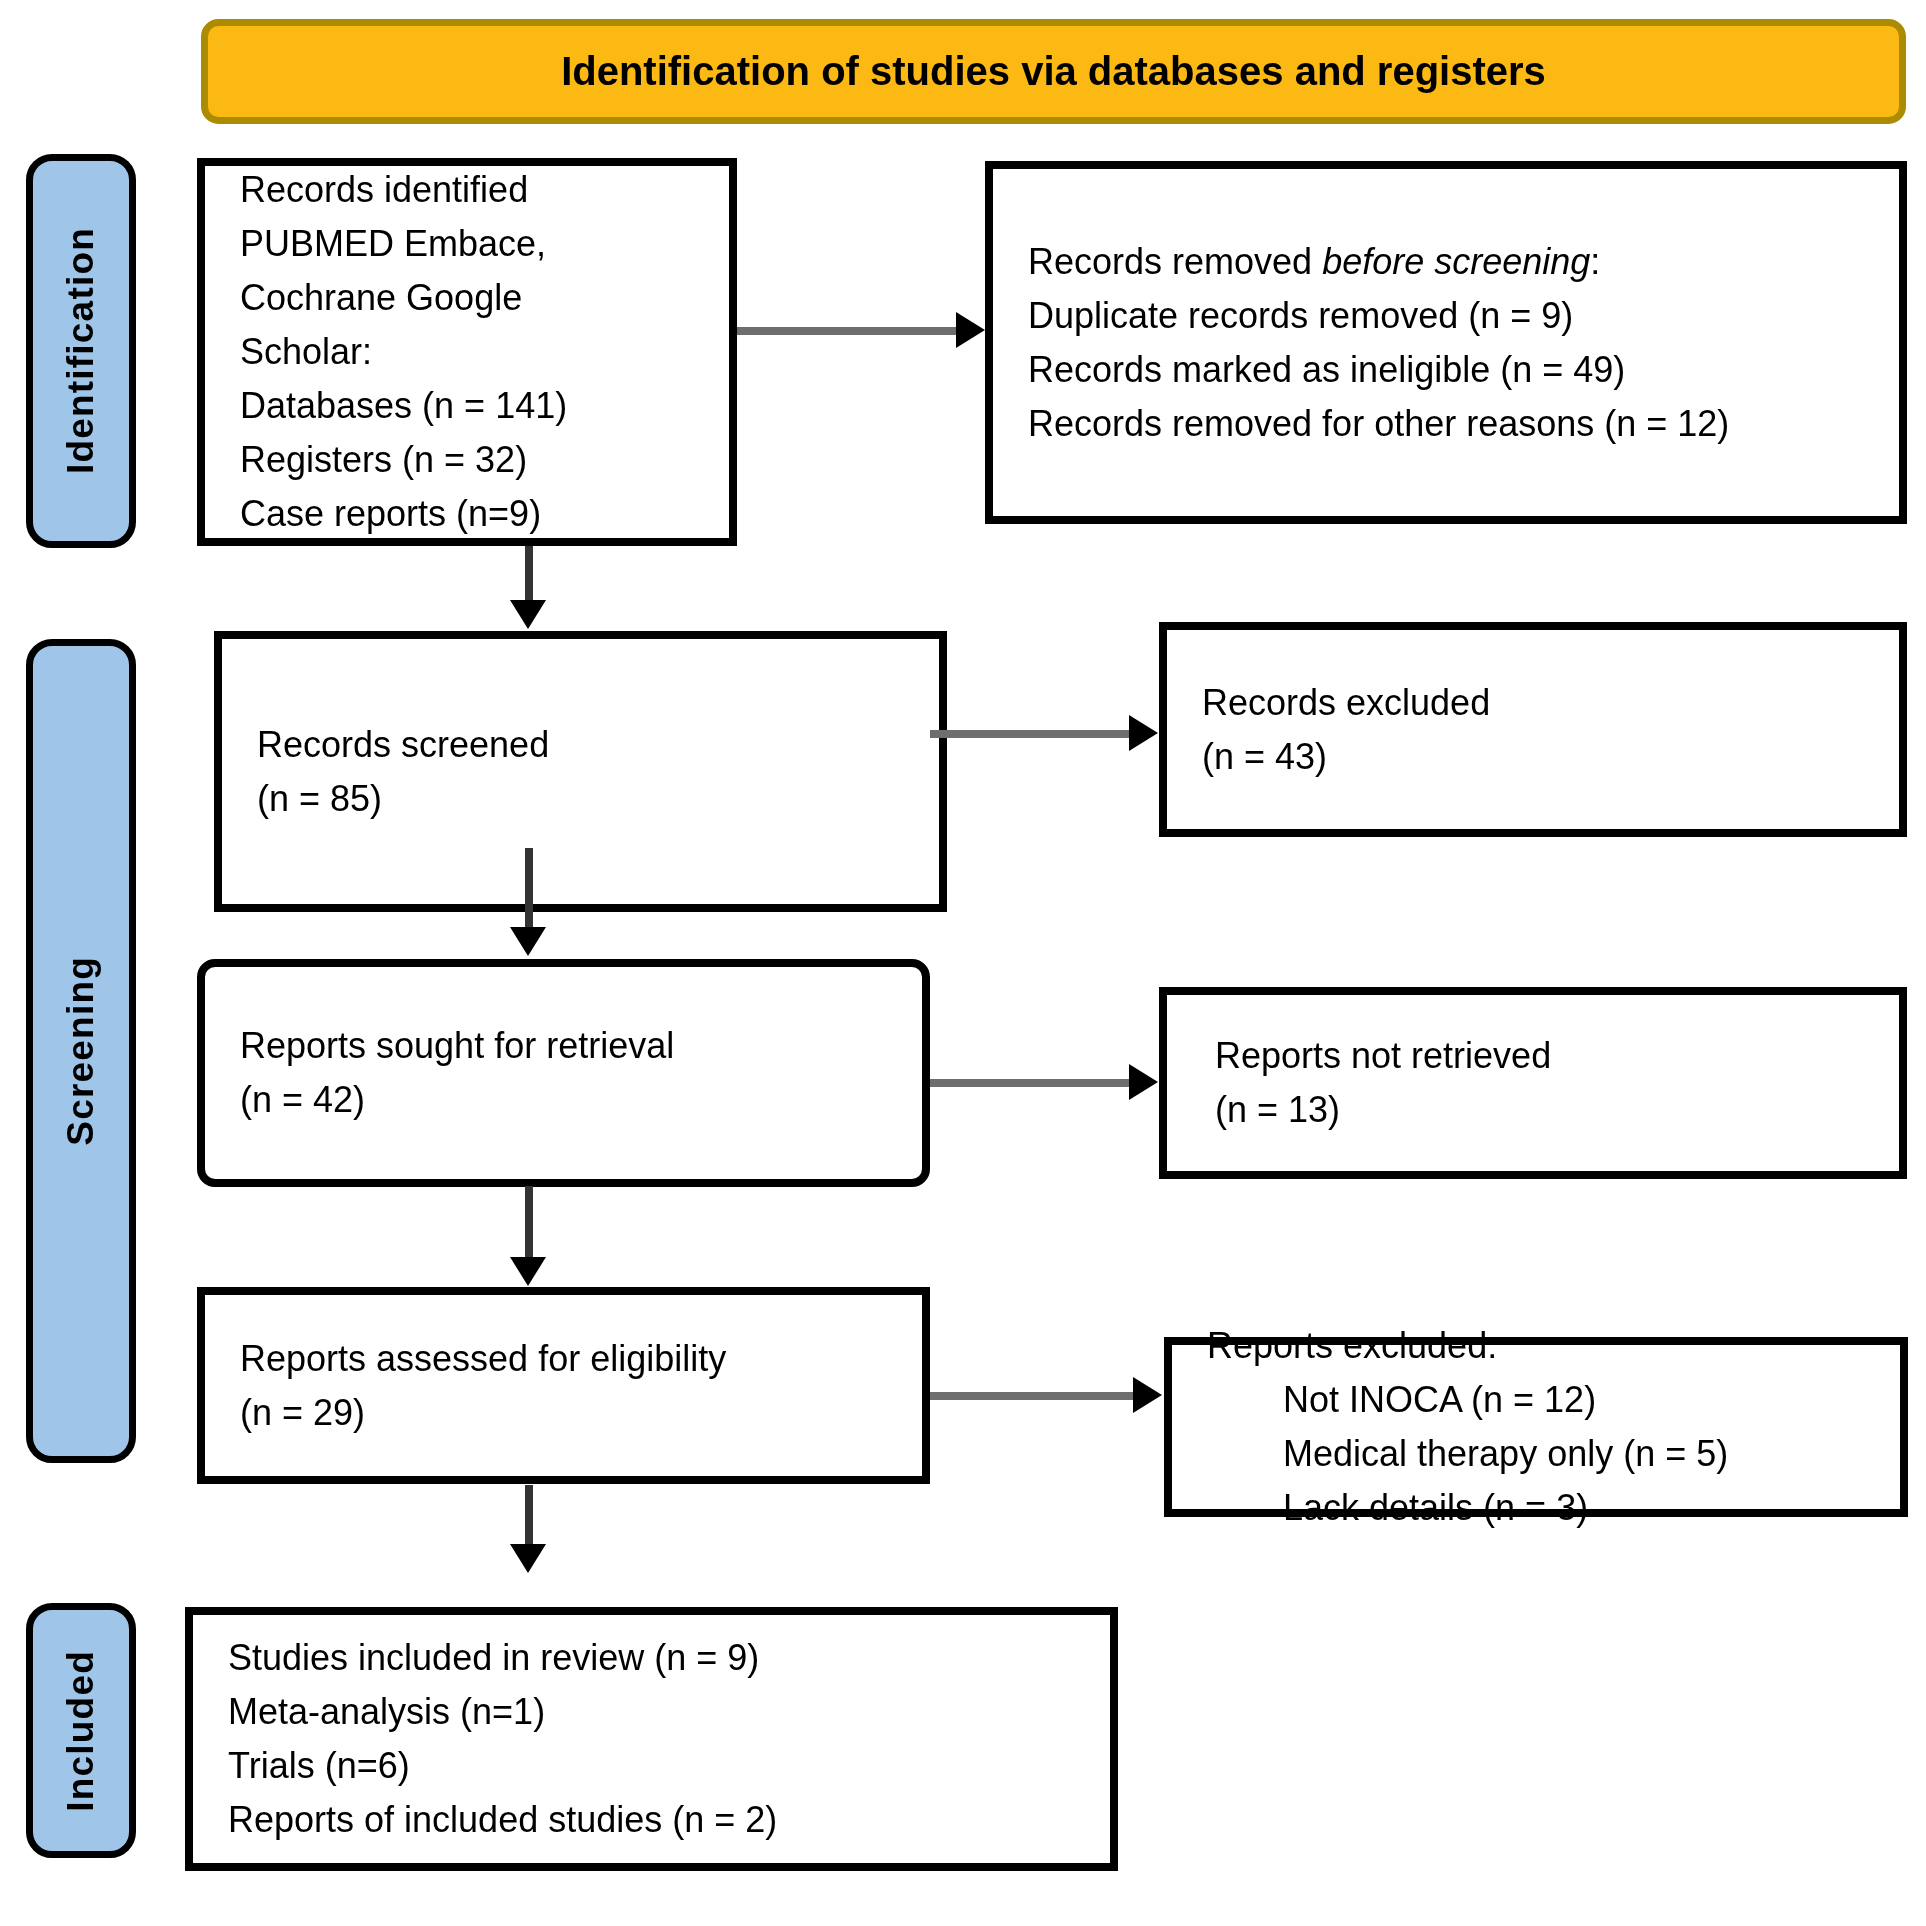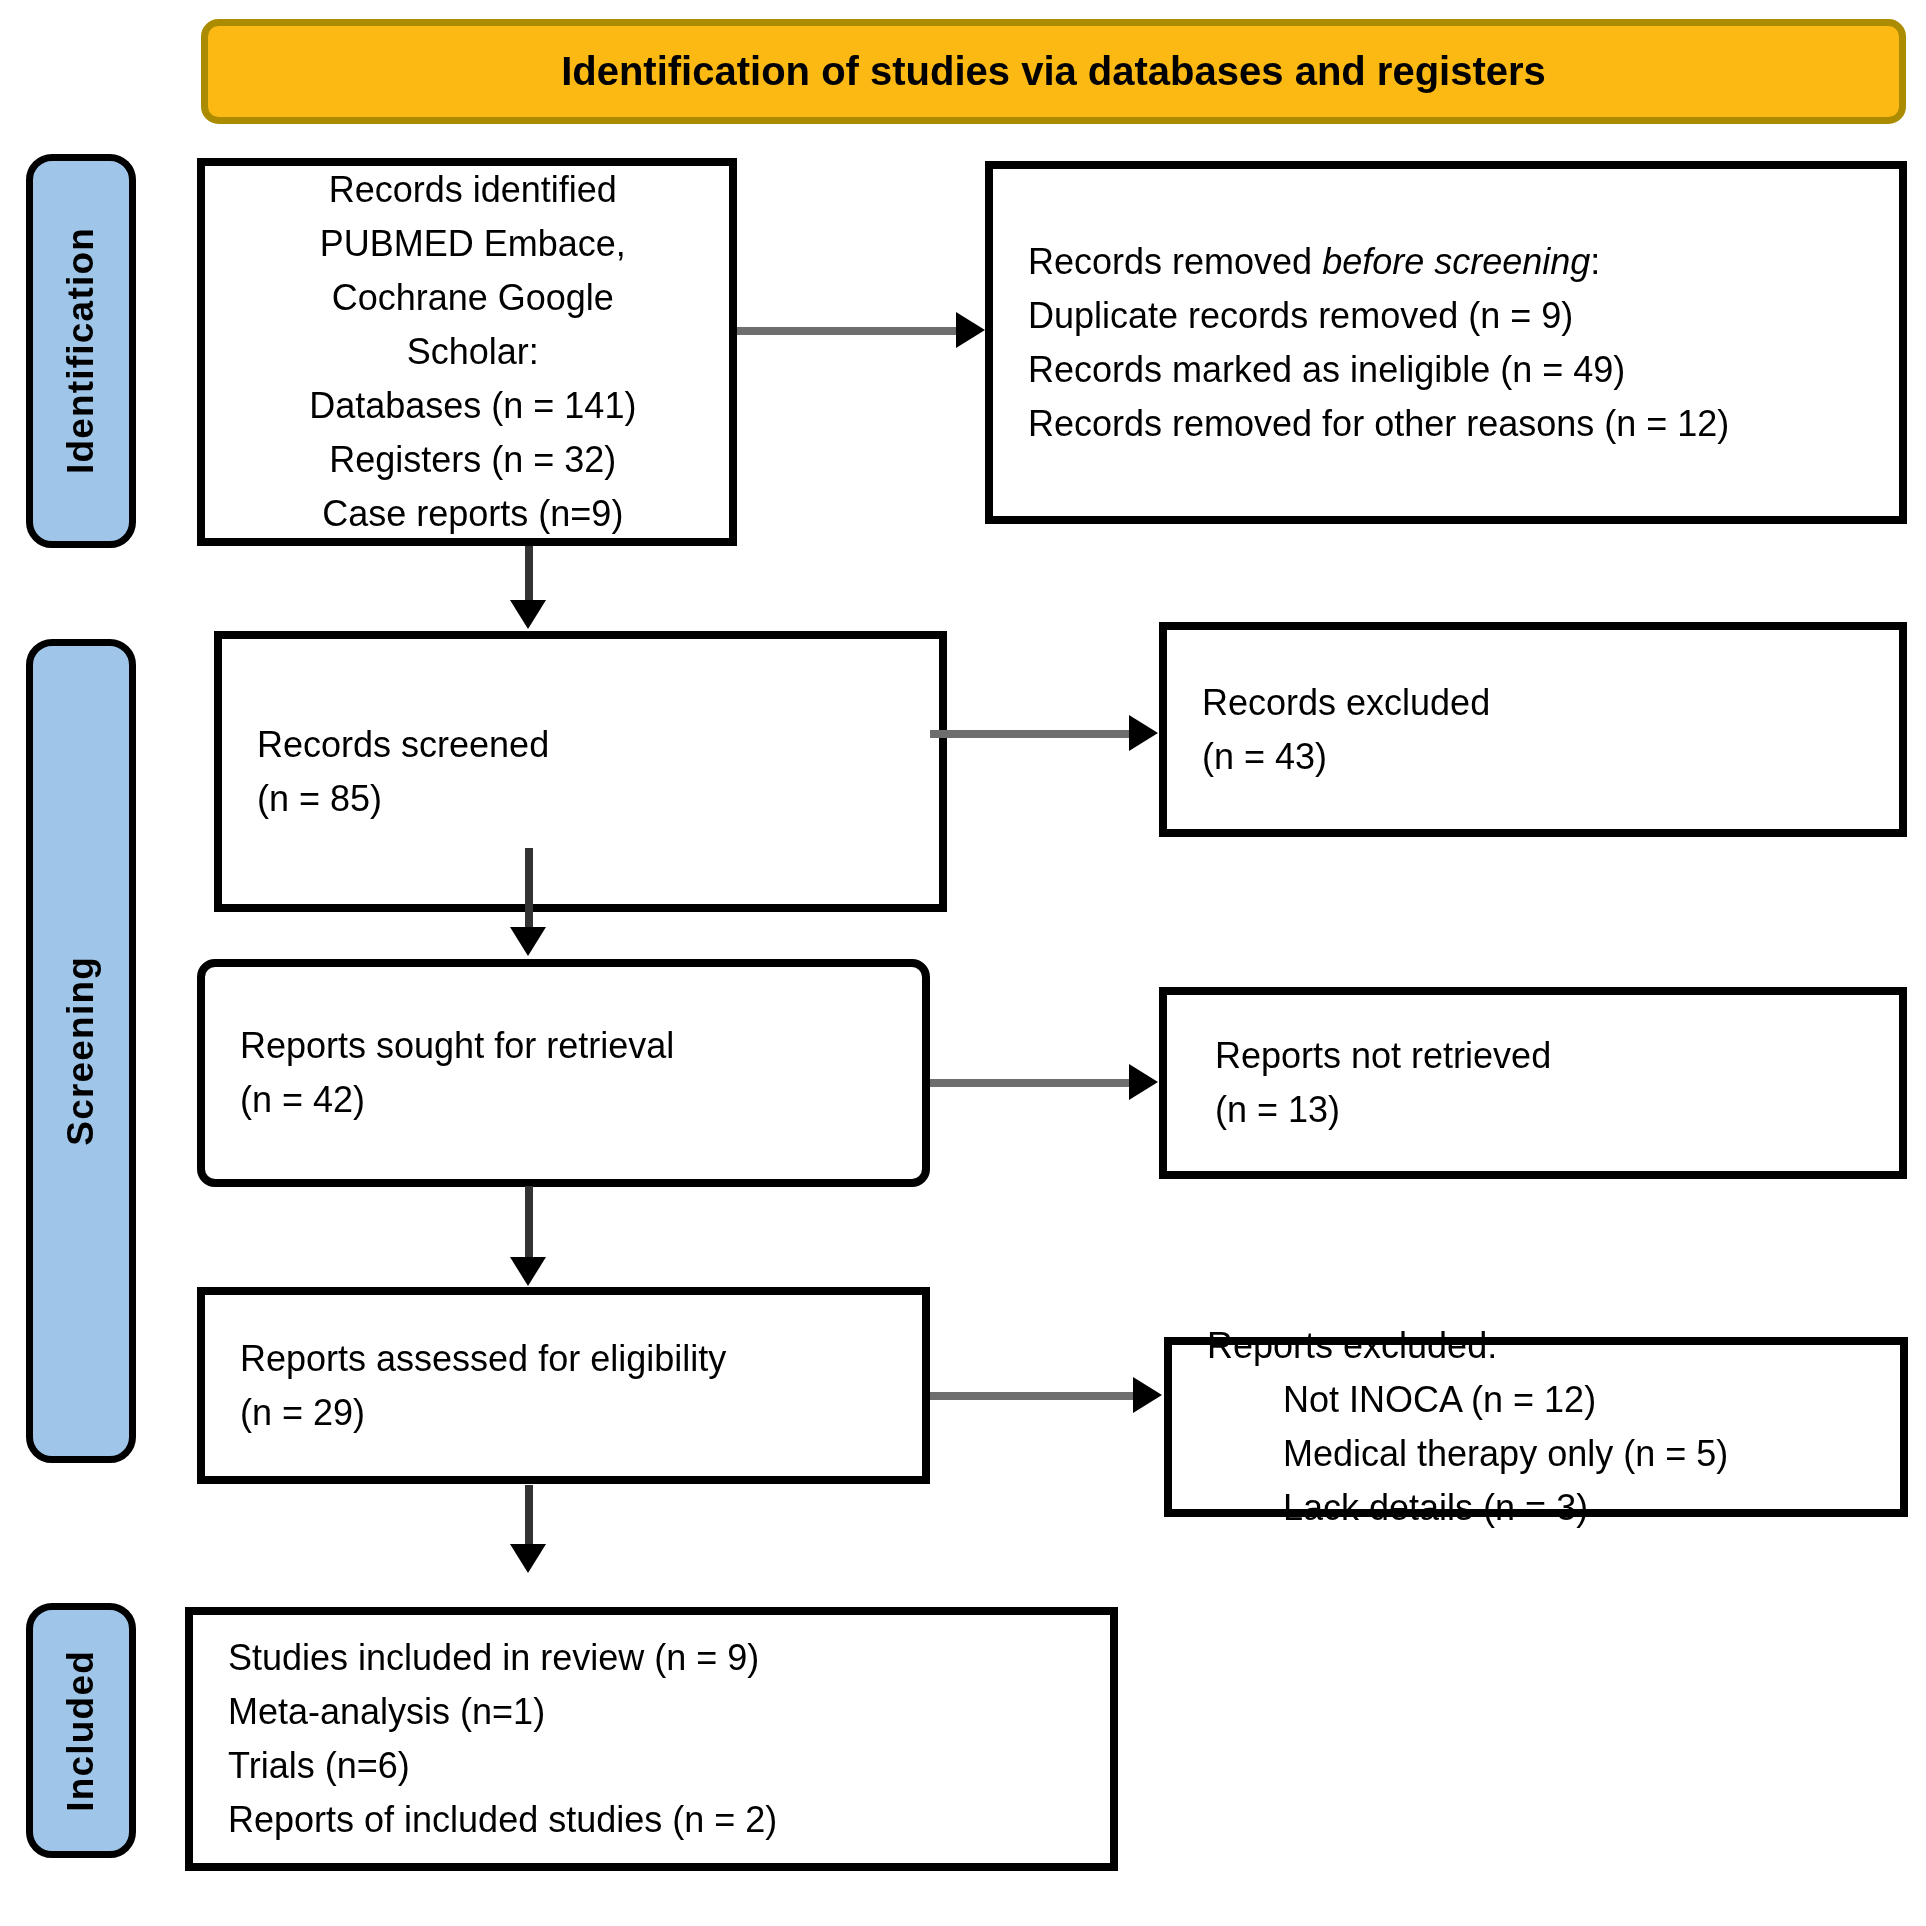--- a/index.html
+++ b/index.html
@@ -53,21 +53,21 @@
     background: #ffffff;
     border: 8.2px solid #000000;
     display: flex; flex-direction: column; justify-content: center;
     padding: 17.5px 23.4px 17.5px 35px;
   }
   .flowbox .line {
     font-size: 36px; line-height: 54px; white-space: nowrap;
   }
   .flowbox .line.indent { padding-left: 76px; }
 
-  #box-records-identified   { left: 197px;  top: 158px;  width: 540px;  height: 388px; align-items: center; }
+  #box-records-identified   { left: 197px;  top: 158px;  width: 540px;  height: 388px; }
   #box-records-removed      { left: 985px; top: 161px;  width: 922px; height: 363px; }
   #box-records-screened     { left: 214px;  top: 631px; width: 733px; height: 281px; }
   #box-records-excluded     { left: 1159px; top: 622px; width: 748px; height: 215px; }
   #box-reports-sought       { left: 197px;  top: 959px; width: 733px; height: 228px; border-radius: 18px; }
   #box-reports-not-retrieved{ left: 1159px; top: 987px; width: 748px; height: 192px; padding-left: 48px; }
   #box-reports-assessed     { left: 197px;  top: 1287px; width: 733px; height: 197px; }
   #box-reports-excluded     { left: 1164px; top: 1337px; width: 744px; height: 180px; }
   #box-studies-included     { left: 185px;  top: 1607px; width: 933px; height: 264px; }
 
   .italic { font-style: italic; margin-top: 12px; }

